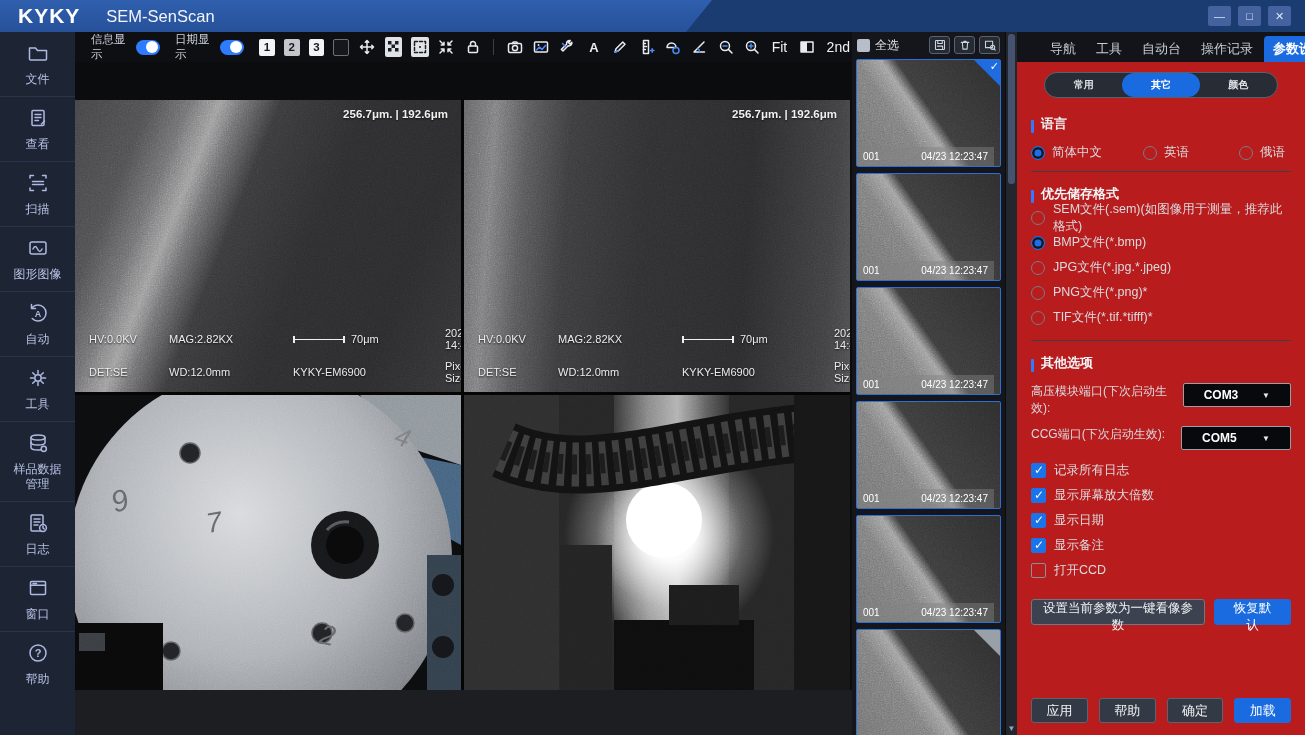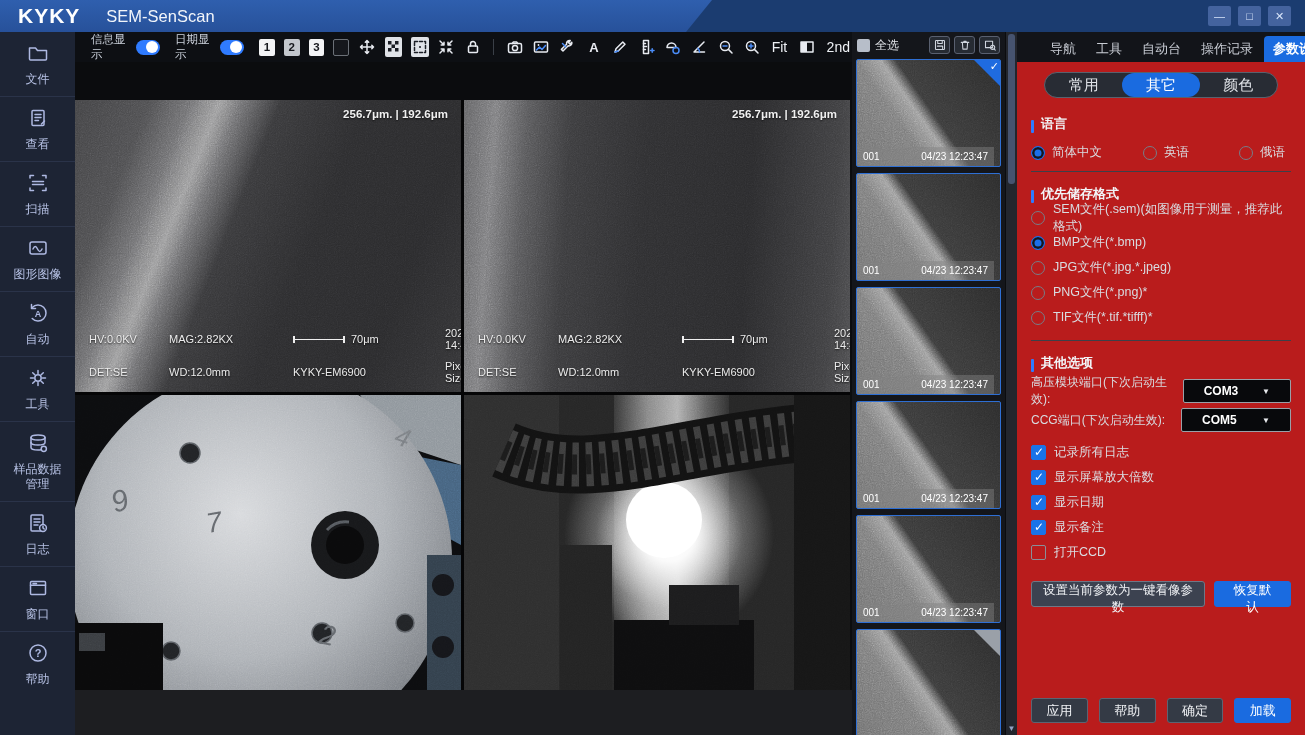--- a/index.html
+++ b/index.html
@@ -76,35 +76,35 @@
   .scrthumb{position:absolute;top:2px;left:2px;width:7px;height:150px;background:#46536f;border-radius:3px}
   .scrarrow{position:absolute;bottom:2px;left:0;width:100%;text-align:center;font-size:8px;color:#93a2c4}
 
   
   .rightpanel{width:288px;background:#b91c1c;display:flex;flex-direction:column}
   .rtabs{height:30px;background:#121419;display:flex;align-items:flex-end;padding-left:24px;gap:2px;flex:none}
   .rtab{height:26px;line-height:26px;padding:0 9px;font-size:13px;color:#c8ccd4;cursor:pointer;white-space:nowrap}
   .rtab.active{background:#1a6be0;color:#fff;border-radius:4px 4px 0 0;font-weight:700}
   .rcontent{flex:1;display:flex;flex-direction:column;padding:10px 14px 8px;overflow:hidden}
   .pills{width:234px;height:26px;margin:0 auto 6px;background:#282c34;border:1px solid #5a616d;border-radius:13px;display:flex;overflow:hidden}
-  .pill{flex:1;display:flex;align-items:center;justify-content:center;font-size:15px;font-weight:400;color:#dfe2e7;cursor:pointer;border-radius:13px}
+  .pill{flex:1;display:flex;align-items:center;justify-content:center;font-size:10px;font-weight:700;color:#dfe2e7;cursor:pointer;border-radius:13px}
   .pill.active{background:#1a6be0;color:#fff}
   .section{display:flex;align-items:flex-end;gap:7px;margin:11px 0 2px}
   .secbar{width:3px;height:13px;background:#2f7bff;border-radius:1px}
   .sectitle{font-size:13px;font-weight:700;color:#f2f4f7}
   .radiorow-h{display:flex;align-items:center;margin-top:9px}
   .radiorow-h .ropt{display:flex;align-items:center;gap:7px;cursor:pointer}
   .radiorow-h .ropt:nth-child(1){width:112px}
   .radiorow-h .ropt:nth-child(2){width:96px}
   .radio{width:14px;height:14px;border-radius:50%;border:1px solid #767d88;flex:none}
   .radio.checked{border-color:#1b6fe8;background:#1b6fe8;box-shadow:inset 0 0 0 2.5px #14171e}
   .rlabel{font-size:12.5px;color:#d9dce1}
   .vopt{display:flex;align-items:center;gap:8px;height:25px;cursor:pointer}
   .hr{border:none;border-top:1px solid #3c4049;margin:10px 0 2px}
-  .portrow{display:flex;align-items:center;justify-content:space-between;}
+  .portrow{display:flex;justify-content:space-between;margin-top:9px}
   .plabel{font-size:12px;color:#d8dbe0}
   .select{width:110px;height:24px;background:#08090c;border:1px solid #9aa0a8;border-radius:2px;display:flex;align-items:center;justify-content:space-between;padding:0 20px;cursor:pointer}
   .select .val{font-size:12px;font-weight:700;color:#fff}
   .select .caret{font-size:8px;color:#e8eaee}
   .checkrow{display:flex;align-items:center;gap:8px;height:25px;cursor:pointer}
   .cb{width:15px;height:15px;border:1px solid #8a8f98;border-radius:2px;flex:none;position:relative}
   .cb.checked{background:#1a73e8;border-color:#1a73e8}
   .cb.checked::after{content:"✓";position:absolute;left:2px;top:-1px;font-size:12px;color:#fff;font-weight:700}
   .clabel{font-size:12.5px;color:#dadde2}
   .actionrow{display:flex;justify-content:flex-end;gap:9px;margin-top:16px}

